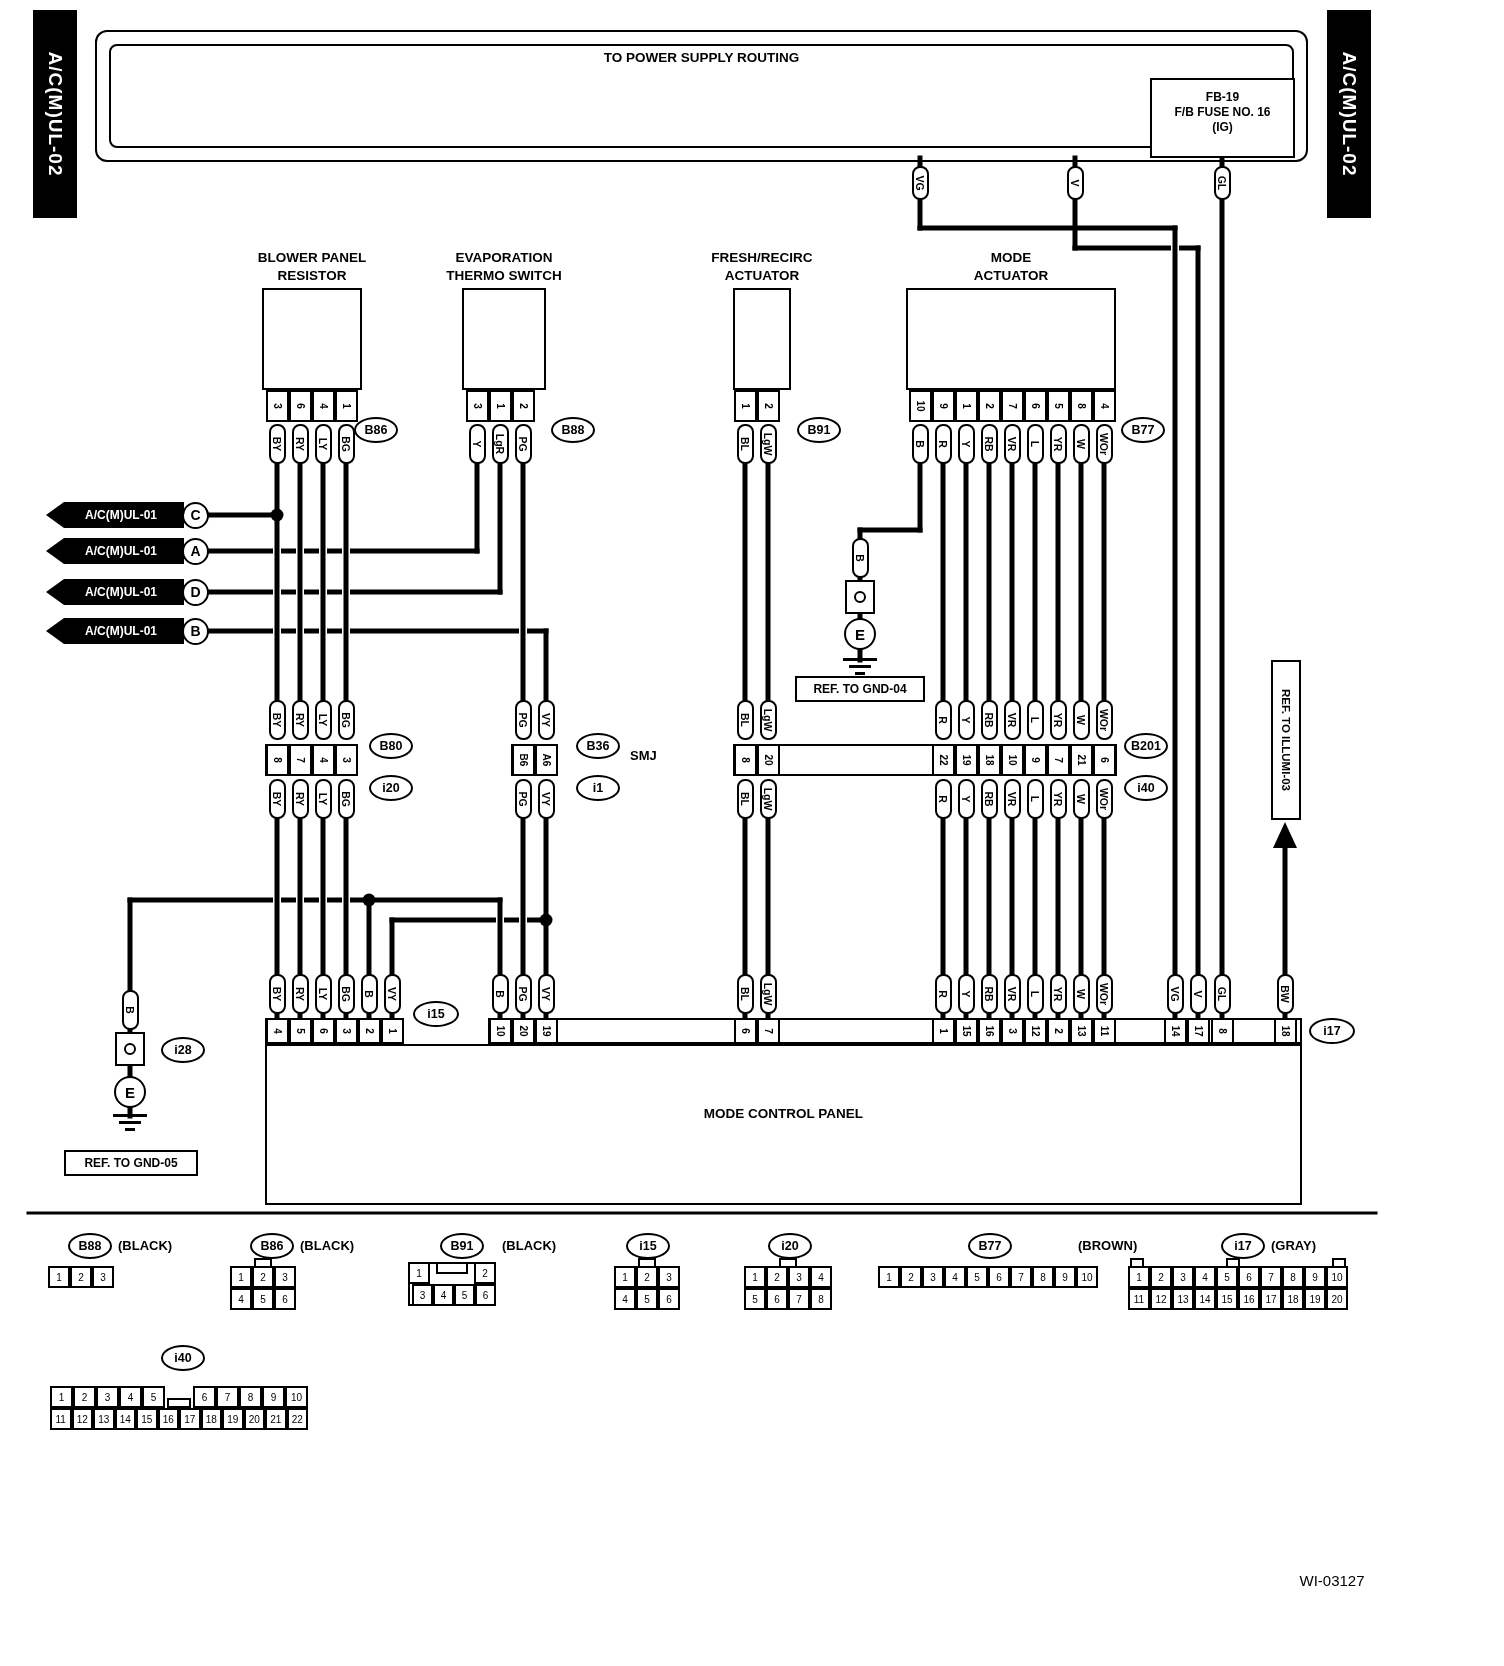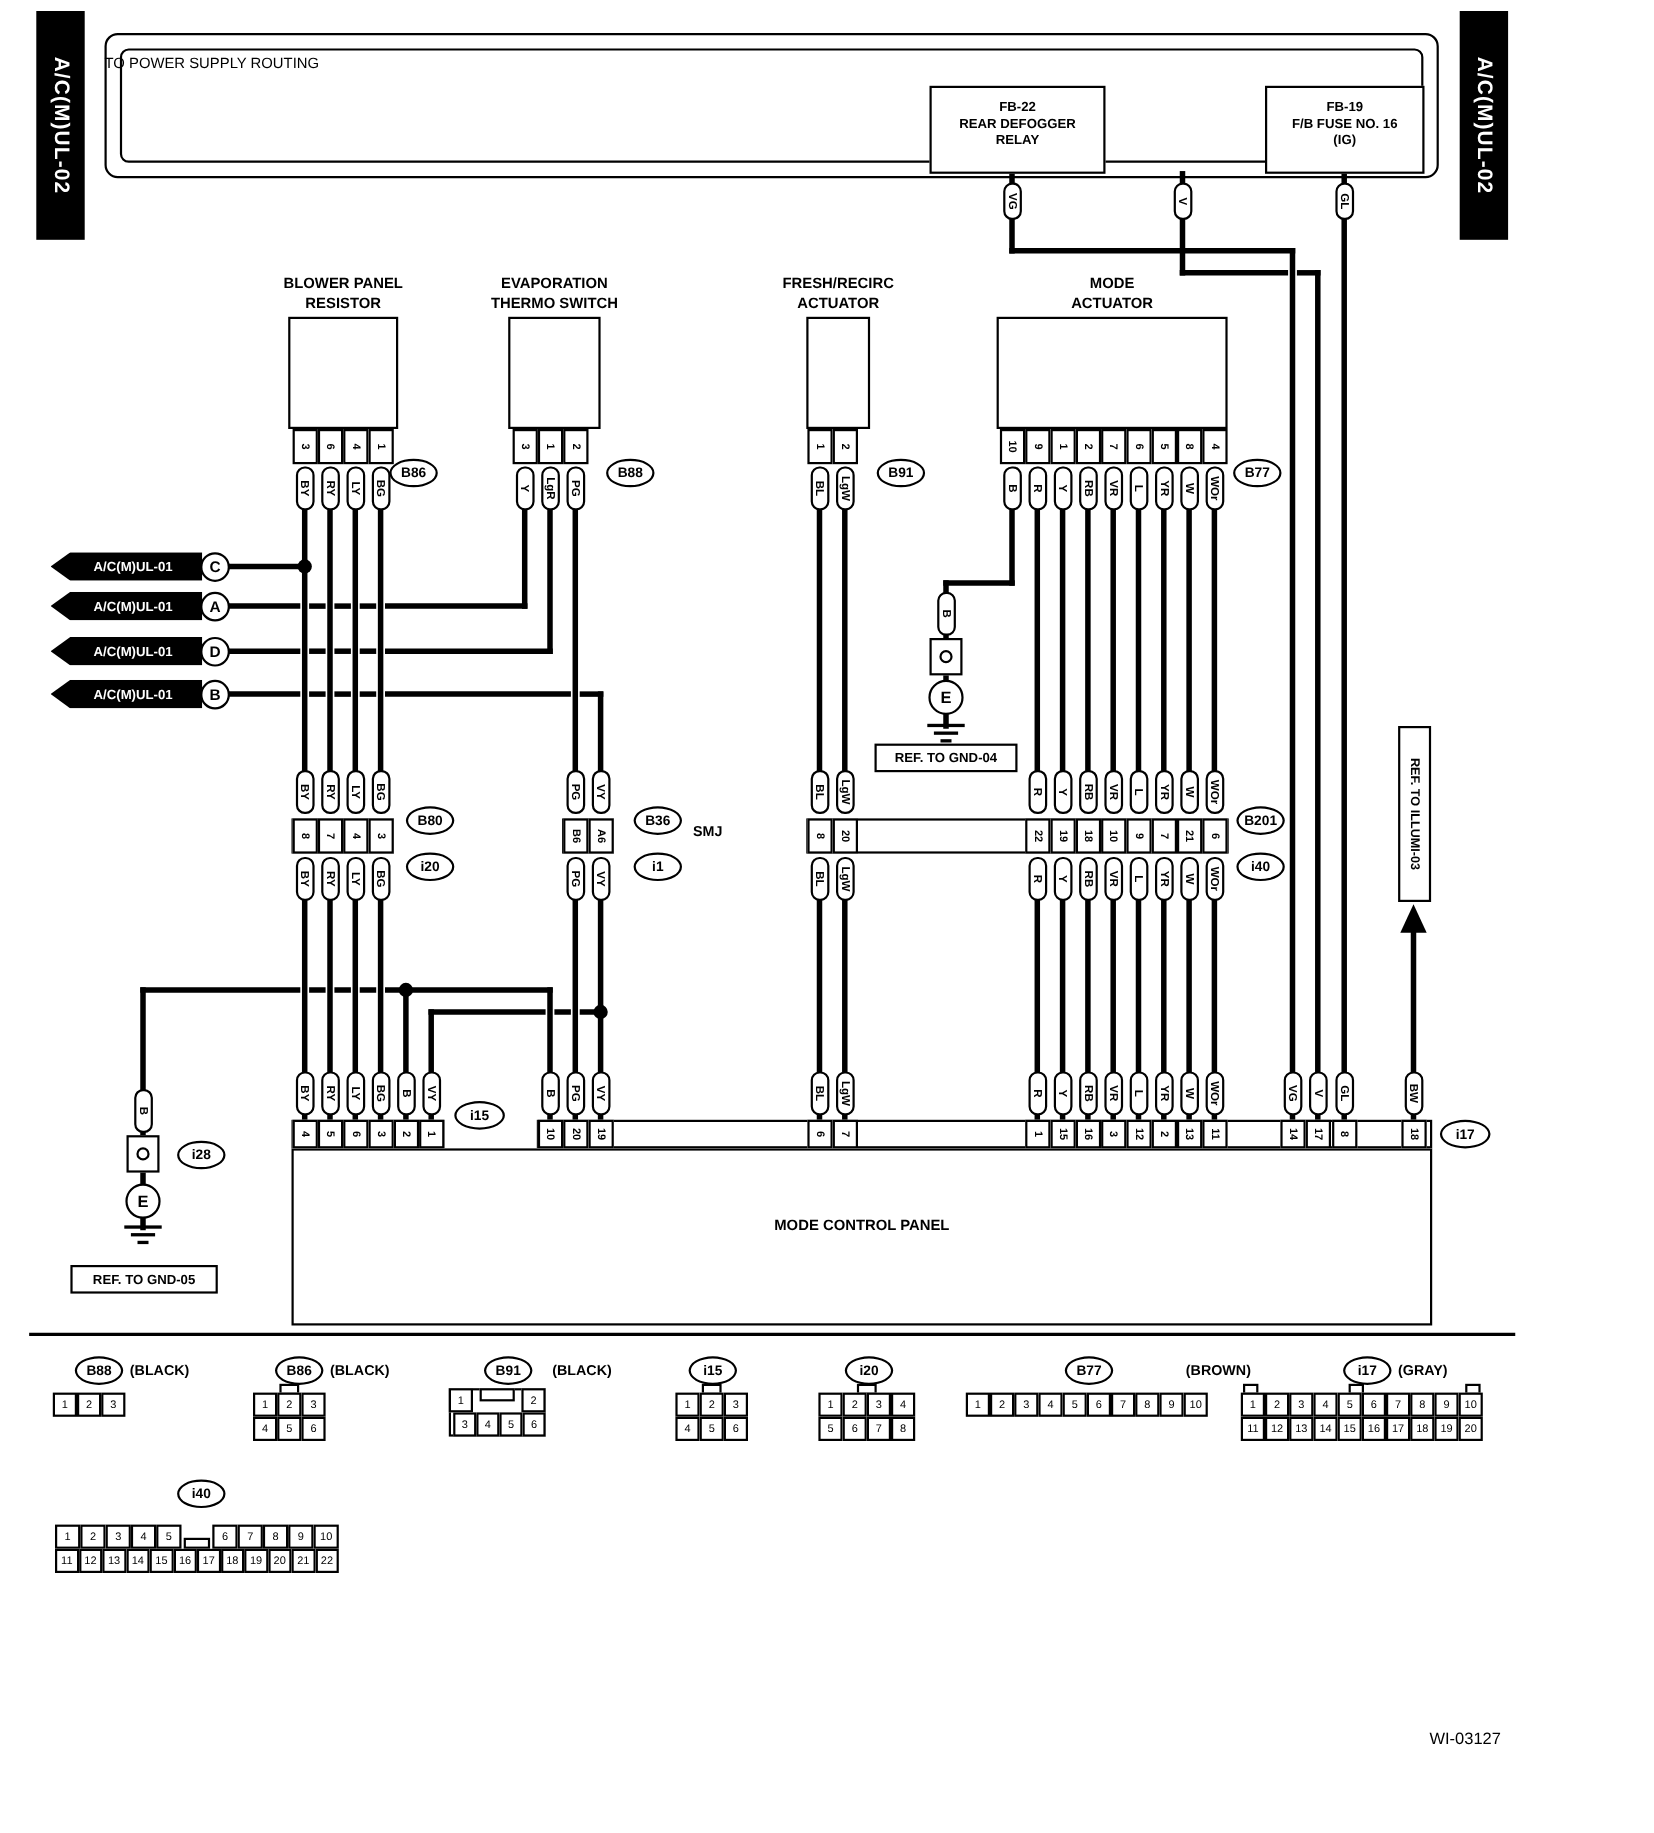--- a/index.html
+++ b/index.html
@@ -13,21 +13,21 @@
 .cell{border:2px solid #000;background:#fff;display:flex;align-items:center;justify-content:center}
 .lcell{font-weight:normal}
 .outline{border:2px solid #000;background:#fff}
 .compbox{border:2.5px solid #000;background:#fff}
 .complabel{font-weight:bold;font-size:13.5px;text-align:center;white-space:nowrap}
 .oval{border:2.5px solid #000;border-radius:50%;background:#fff;display:flex;align-items:center;justify-content:center;font-weight:bold;font-size:12.5px}
 .tag{background:#000}
 .tagtext{color:#fff;font-size:19px;letter-spacing:1px}
 .banner-outer{border:2.5px solid #000;border-radius:12px}
 .banner-inner{border:2px solid #000;border-radius:8px}
-.btitle{font-weight:normal;font-size:13.5px;}
+.btitle{font-weight:bold;font-size:13.5px;text-align:center}
 .fusebox{border:2px solid #000;background:#fff;text-align:center;font-weight:bold;font-size:12px;line-height:15px;padding-top:10px}
 .flag{background:#000;color:#fff;display:flex;align-items:center;justify-content:center;font-weight:bold;font-size:12px;clip-path:polygon(0 50%,18px 0,100% 0,100% 100%,18px 100%);padding-left:12px}
 .refcircle{border:2.5px solid #000;border-radius:50%;background:#fff;display:flex;align-items:center;justify-content:center;font-weight:bold;font-size:14px}
 .ecircle{border:2.5px solid #000;border-radius:50%;background:#fff;display:flex;align-items:center;justify-content:center;font-weight:bold;font-size:15px}
 .conn-icon{border:2px solid #000;background:#fff;display:flex;align-items:center;justify-content:center}
 .conn-dot{width:12px;height:12px;border:2px solid #000;border-radius:50%;display:block}
 .gndline{background:#000}
 .refbox{border:2px solid #000;background:#fff;display:flex;align-items:center;justify-content:center;font-weight:bold;font-size:12px;white-space:nowrap}
 .panel-outline{border:2.5px solid #000}
 .panel-label{font-weight:bold;font-size:13.5px;text-align:center}
@@ -128,25 +128,20 @@
     <span class="rot tagtext">A/C(M)UL-02</span>
   </div>
   <div class="abs tag" style="left:1327px;top:10px;width:44px;height:208px">
     <span class="rot tagtext">A/C(M)UL-02</span>
   </div>
 
   <div class="abs banner-outer" style="left:95px;top:30px;width:1213px;height:132px"></div>
   <div class="abs banner-inner" style="left:109px;top:44px;width:1185px;height:104px"></div>
   <div class="abs btitle" style="left:95px;top:50px;width:1213px">TO POWER SUPPLY ROUTING</div>
 
-  <div class="abs fusebox" style="left:845px;top:78px;width:160px;height:80px">
-    <div>FB-22</div>
-    <div>REAR DEFOGGER</div>
-    <div>RELAY</div>
-  </div>
   <div class="abs fusebox" style="left:1150px;top:78px;width:145px;height:80px">
     <div>FB-19</div>
     <div>F/B FUSE NO. 16</div>
     <div>(IG)</div>
   </div>
 
   <div class="abs smj" style="left:630px;top:748px">SMJ</div>
 
   <div class="abs panel-outline" style="left:265px;top:1044px;width:1037px;height:161px"></div>
   <div class="abs panel-label" style="left:265px;top:1106px;width:1037px">MODE CONTROL PANEL</div>

